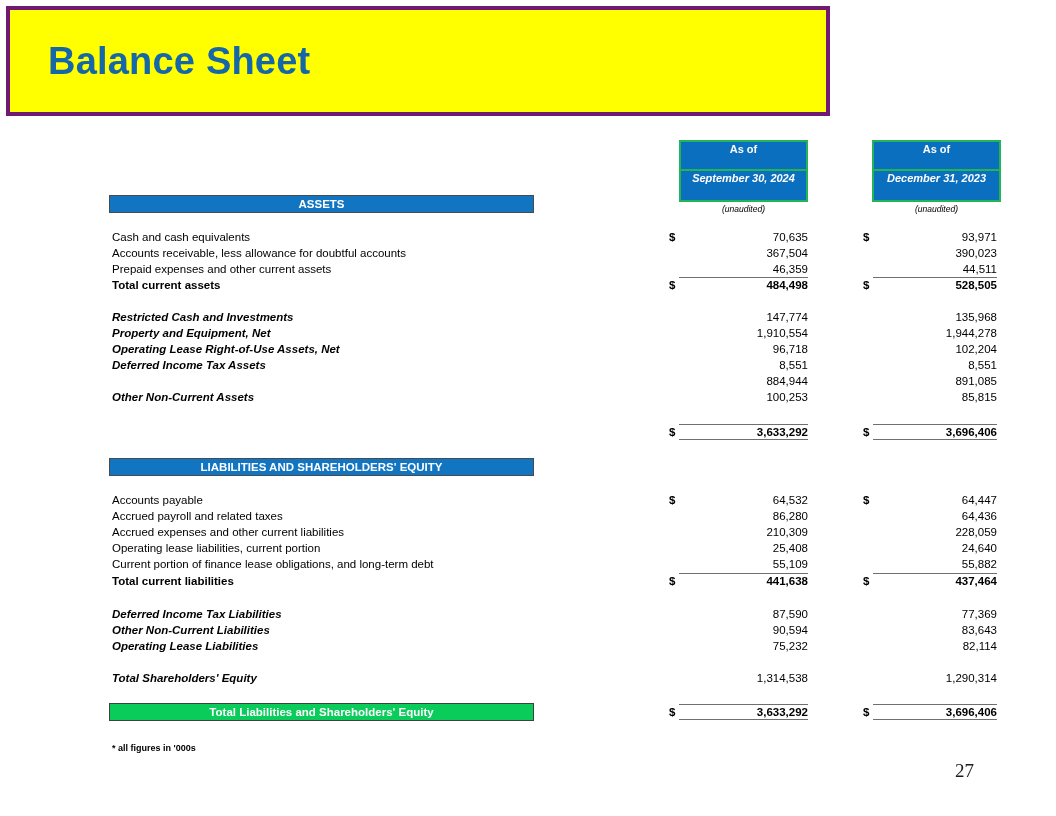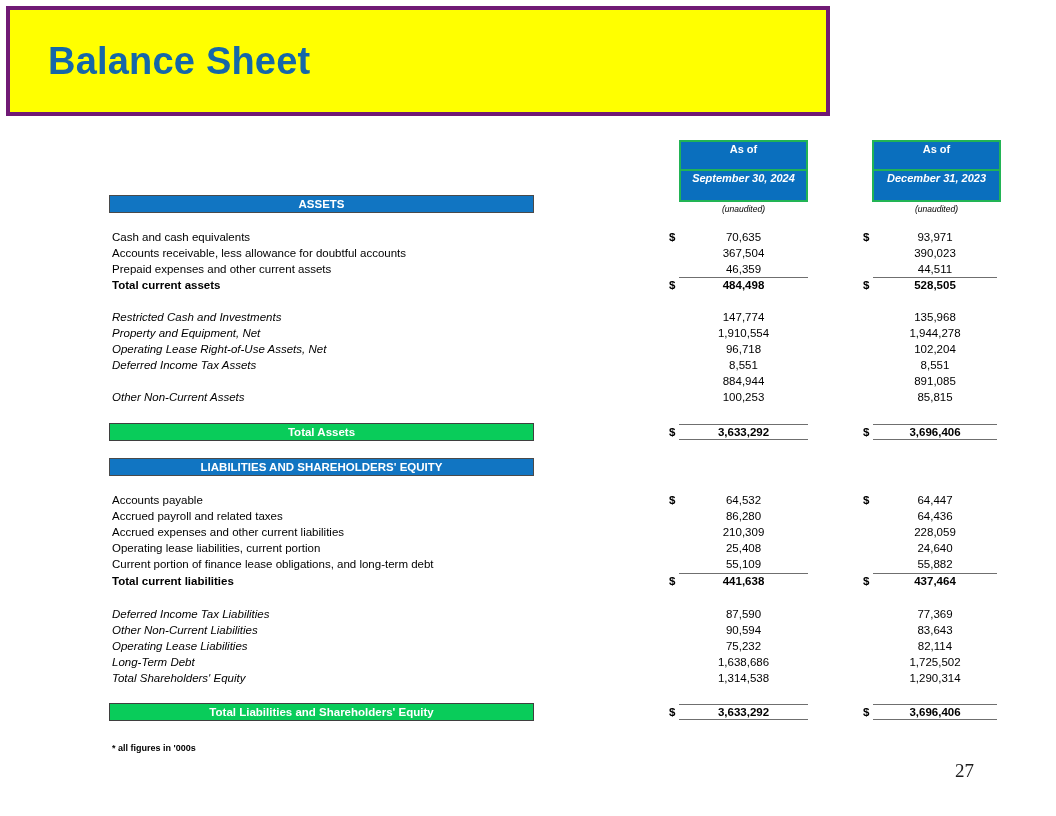--- a/index.html
+++ b/index.html
@@ -54,36 +54,36 @@
   }
   .label {
     position: absolute;
     left: 112px;
     top: 0;
     font-size: 11.5px;
     line-height: 16px;
     white-space: nowrap;
   }
   .label.b { font-weight: bold; }
-  .label.bi { font-weight: normal; font-style: italic; }
+  .label.bi { font-weight: bold; font-style: italic; }
 
   .cur {
     position: absolute;
     font-size: 11.5px;
     line-height: 16px;
     font-weight: bold;
   }
   .cur.c1 { left: 669px; }
   .cur.c2 { left: 863px; }
 
   .val {
     position: absolute;
     font-size: 11.5px;
     line-height: 16px;
-    text-align: center;
+    text-align: right;
     white-space: nowrap;
   }
   .val.c1 { left: 679px; width: 129px; }
   .val.c2 { left: 873px; width: 124px; }
   .val.b { font-weight: bold; }
 
   
   .rule {
     position: absolute;
     height: 0;
@@ -237,21 +237,20 @@
   <div class="row" style="position:absolute;top:245px">
     <div class="val c1">884,944</div>
     <div class="val c2">891,085</div>
   </div>
   <div class="row" style="position:absolute;top:261px">
     <div class="label bi">Other Non-Current Assets</div>
     <div class="val c1">100,253</div>
     <div class="val c2">85,815</div>
   </div>
 
-  <div class="bar green" style="top:295px">Total Assets</div>
   <div class="row" style="position:absolute;top:296px">
     <div class="rule c1"></div>
     <div class="rule c2"></div>
     <div class="rule c1 bottom"></div>
     <div class="rule c2 bottom"></div>
     <div class="cur c1">$</div>
     <div class="val c1 b">3,633,292</div>
     <div class="cur c2">$</div>
     <div class="val c2 b">3,696,406</div>
   </div>
@@ -303,25 +302,20 @@
   </div>
   <div class="row" style="position:absolute;top:494px">
     <div class="label bi">Other Non-Current Liabilities</div>
     <div class="val c1">90,594</div>
     <div class="val c2">83,643</div>
   </div>
   <div class="row" style="position:absolute;top:510px">
     <div class="label bi">Operating Lease Liabilities</div>
     <div class="val c1">75,232</div>
     <div class="val c2">82,114</div>
-  </div>
-  <div class="row" style="position:absolute;top:526px">
-    <div class="label bi">Long-Term Debt</div>
-    <div class="val c1">1,638,686</div>
-    <div class="val c2">1,725,502</div>
   </div>
   <div class="row" style="position:absolute;top:542px">
     <div class="label bi">Total Shareholders' Equity</div>
     <div class="val c1">1,314,538</div>
     <div class="val c2">1,290,314</div>
   </div>
 
   <div class="bar green" style="top:575px">Total Liabilities and Shareholders' Equity</div>
   <div class="row" style="position:absolute;top:576px">
     <div class="rule c1"></div>

